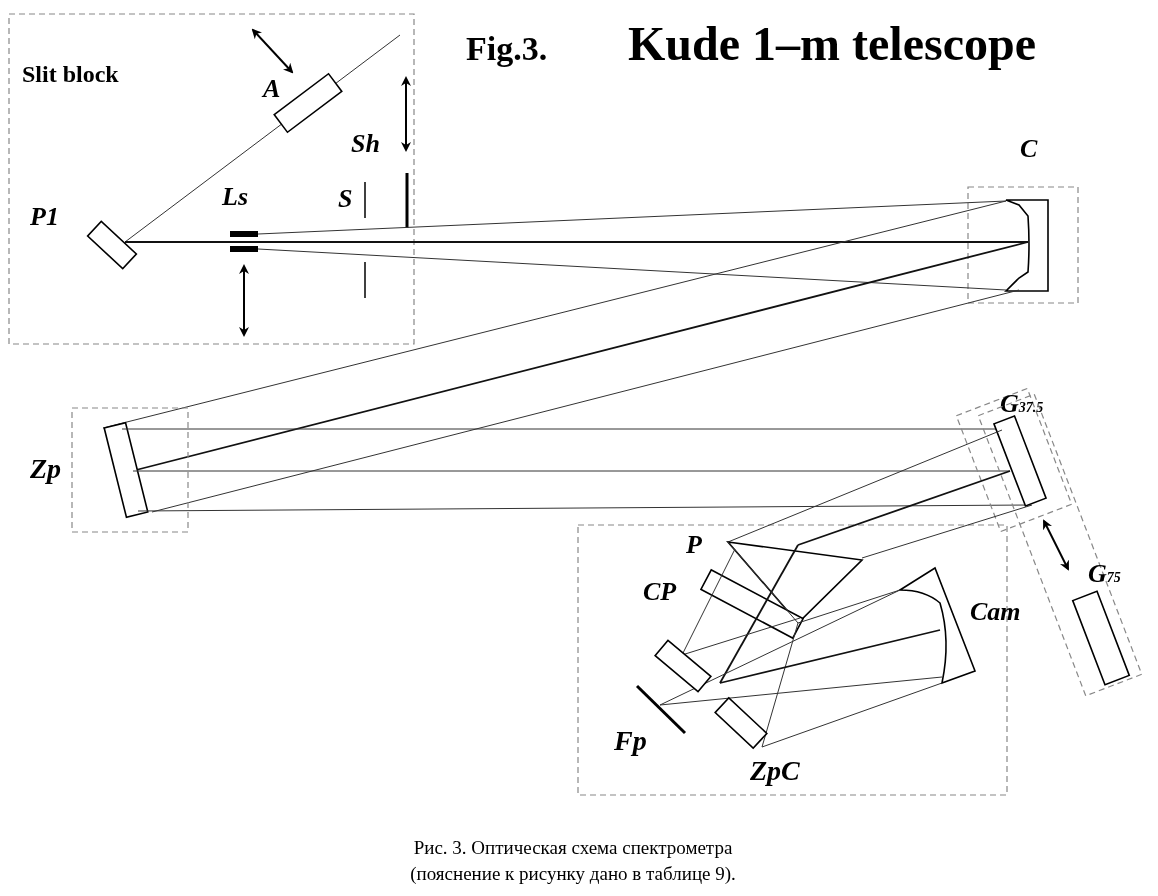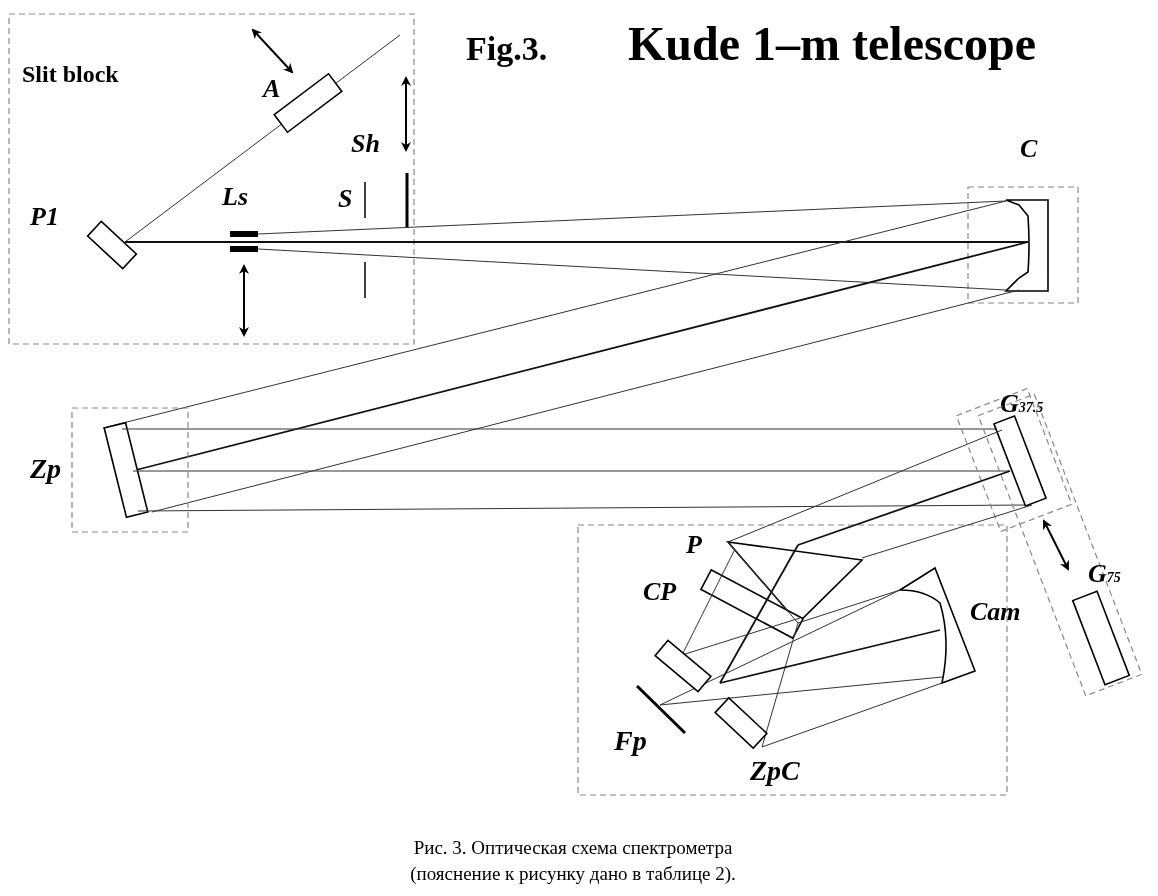--- a/index.html
+++ b/index.html
@@ -111,13 +111,13 @@
   <rect class="el" x="-28" y="-10" width="56" height="20" transform="translate(683,666) rotate(40)"></rect>
 
   <line x1="637" y1="686" x2="685" y2="733" stroke="#000" stroke-width="3"></line>
   <text class="lbl" x="614" y="750" font-size="28">Fp</text>
 
   <rect class="el" x="-26" y="-10" width="52" height="20" transform="translate(741,723) rotate(43)"></rect>
   <text class="lbl" x="750" y="780" font-size="28">ZpC</text>
 </svg>
 
 <div class="caption" style="top:836px;">Рис. 3. Оптическая схема спектрометра</div>
-<div class="caption" style="top:862px;">(пояснение к рисунку дано в таблице 2).</div>
+<div class="caption" style="top:862px;">(пояснение к рисунку дано в таблице 9).</div>
 
 </body></html>

